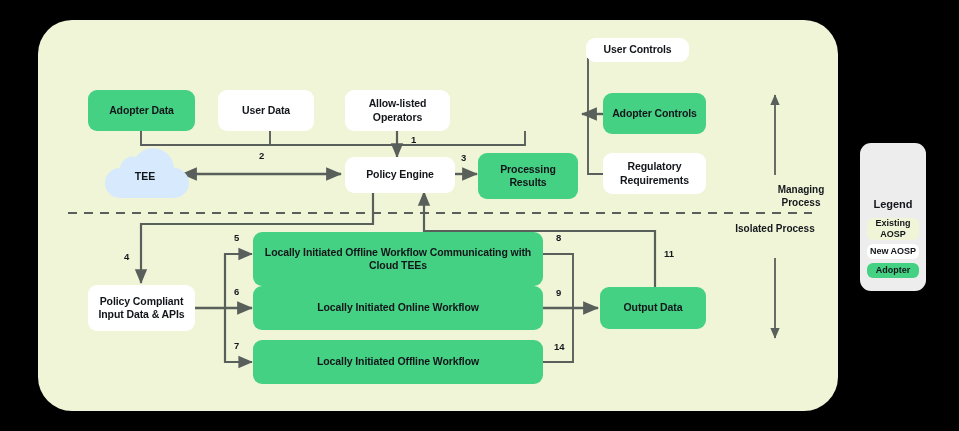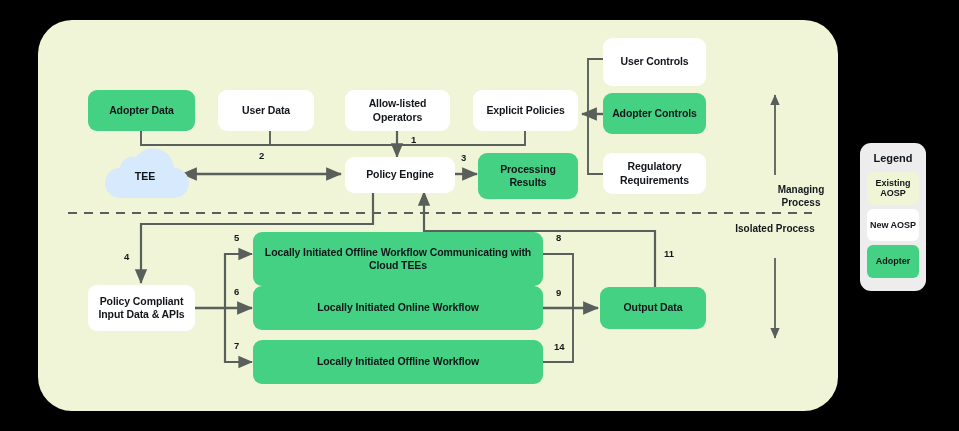--- a/index.html
+++ b/index.html
@@ -106,20 +106,21 @@
     padding: 9px 7px;
     display: flex;
     flex-direction: column;
     align-items: center;
   }
   .legend-title {
     font-size: 11px;
     font-weight: bold;
     color: #12151A;
     margin-bottom: 8px;
+    margin-top: 46px;
   }
   .swatch {
     width: 52px;
     height: 33px;
     border-radius: 6px;
     display: flex;
     align-items: center;
     justify-content: center;
     text-align: center;
     font-size: 9px;
@@ -181,23 +182,22 @@
     <path d="M775,175 L775,95" fill="none" stroke="#595F5B" stroke-width="1.8" marker-end="url(#ah)"></path>
     <path d="M775,258 L775,338" fill="none" stroke="#595F5B" stroke-width="1.8" marker-end="url(#ah)"></path>
   </svg>
 
   <div class="node green" style="left:88px; top:90px; width:107px; height:41px;">Adopter Data</div>
 
   <div class="node white" style="left:218px; top:90px; width:96px; height:41px;">User Data</div>
 
   <div class="node white" style="left:345px; top:90px; width:105px; height:41px;">Allow-listed Operators</div>
 
-  <div class="node white" style="left:473px; top:90px; width:105px; height:41px;">Explicit Policies</div>
-
-  <div class="node white" style="left:603px; top:38px; width:103px; height:48px;">User Controls</div>
+
+  <div class="node white" style="left:586px; top:38px; width:103px; height:24px;">User Controls</div>
 
   <div class="node green" style="left:603px; top:93px; width:103px; height:41px;">Adopter Controls</div>
 
   <div class="node white" style="left:603px; top:153px; width:103px; height:41px;">Regulatory Requirements</div>
 
   <div class="cloud" style="left:100px; top:148px; width:90px; height:52px;">
     <svg width="90" height="52" viewBox="0 0 90 52">
       <path d="M20,50 A15,15 0 0 1 20,20 A13,13 0 0 1 36,9
                A21,21 0 0 1 74,20 A15,15 0 0 1 74,50 Z" fill="#D6E9FD"></path>
     </svg>

